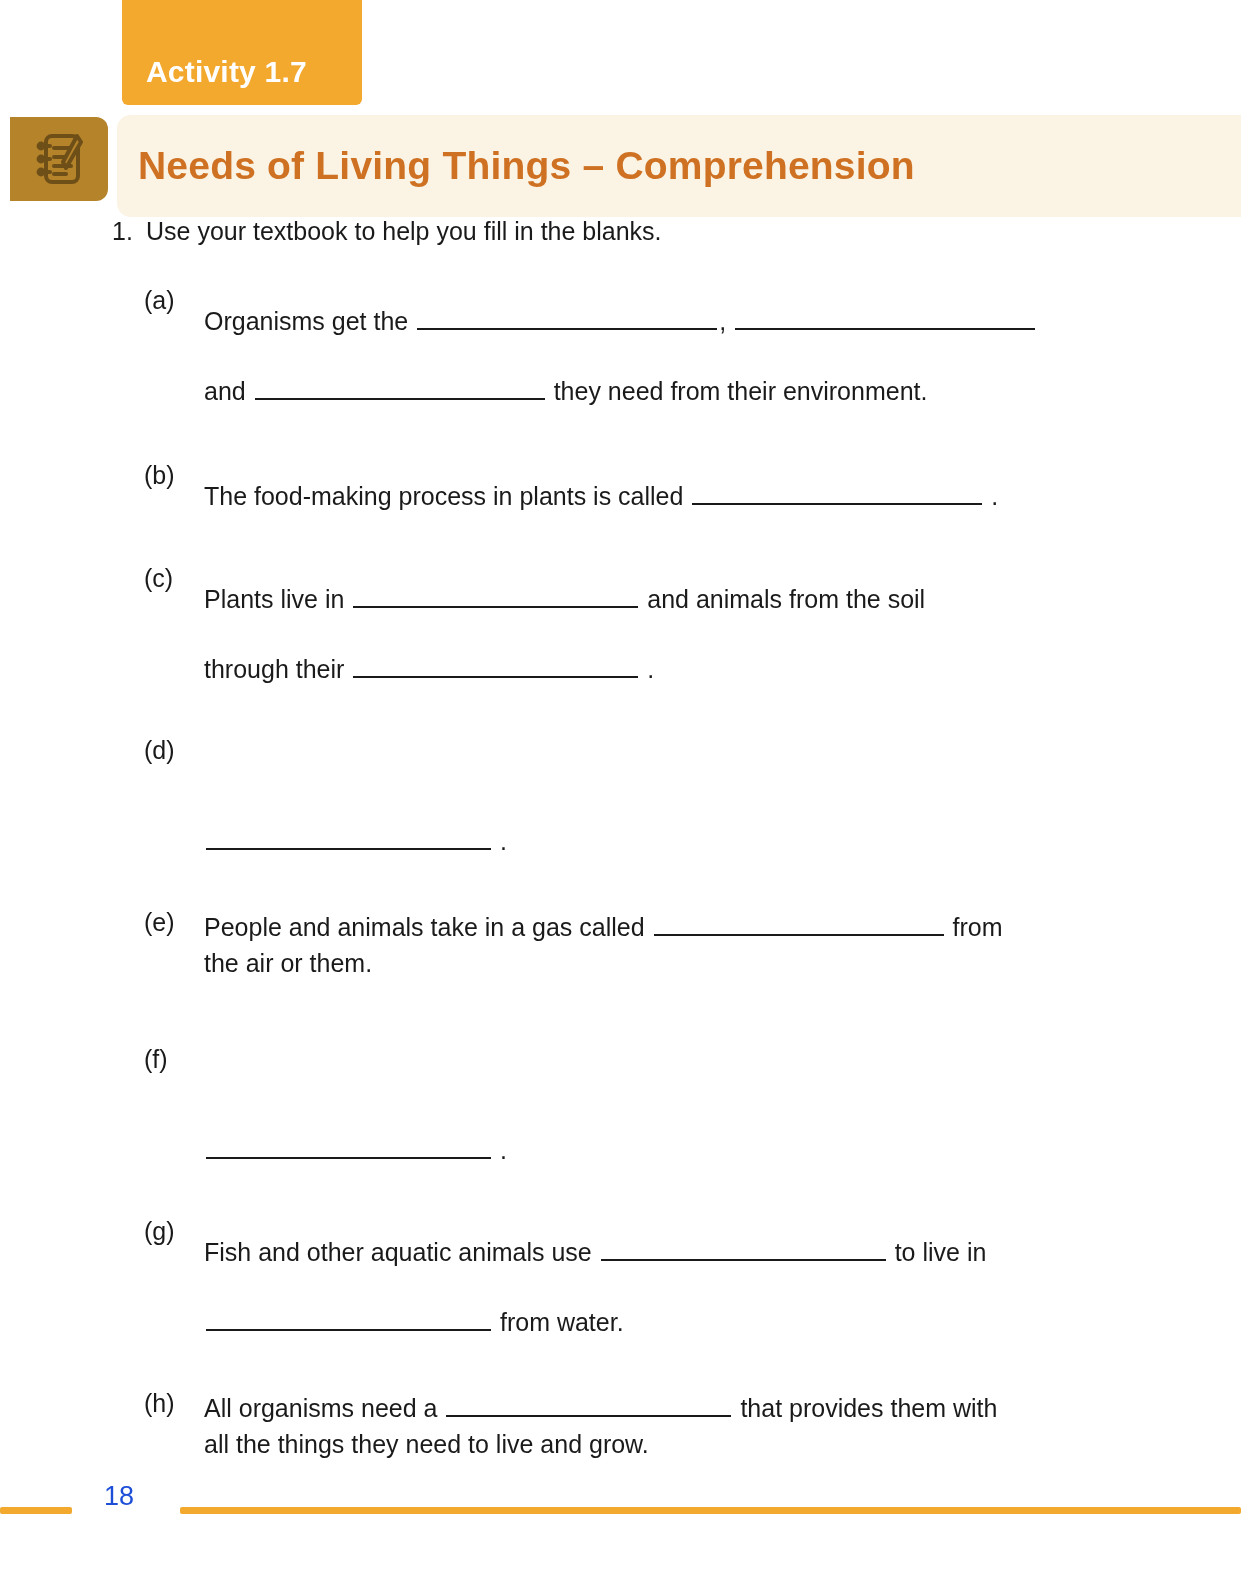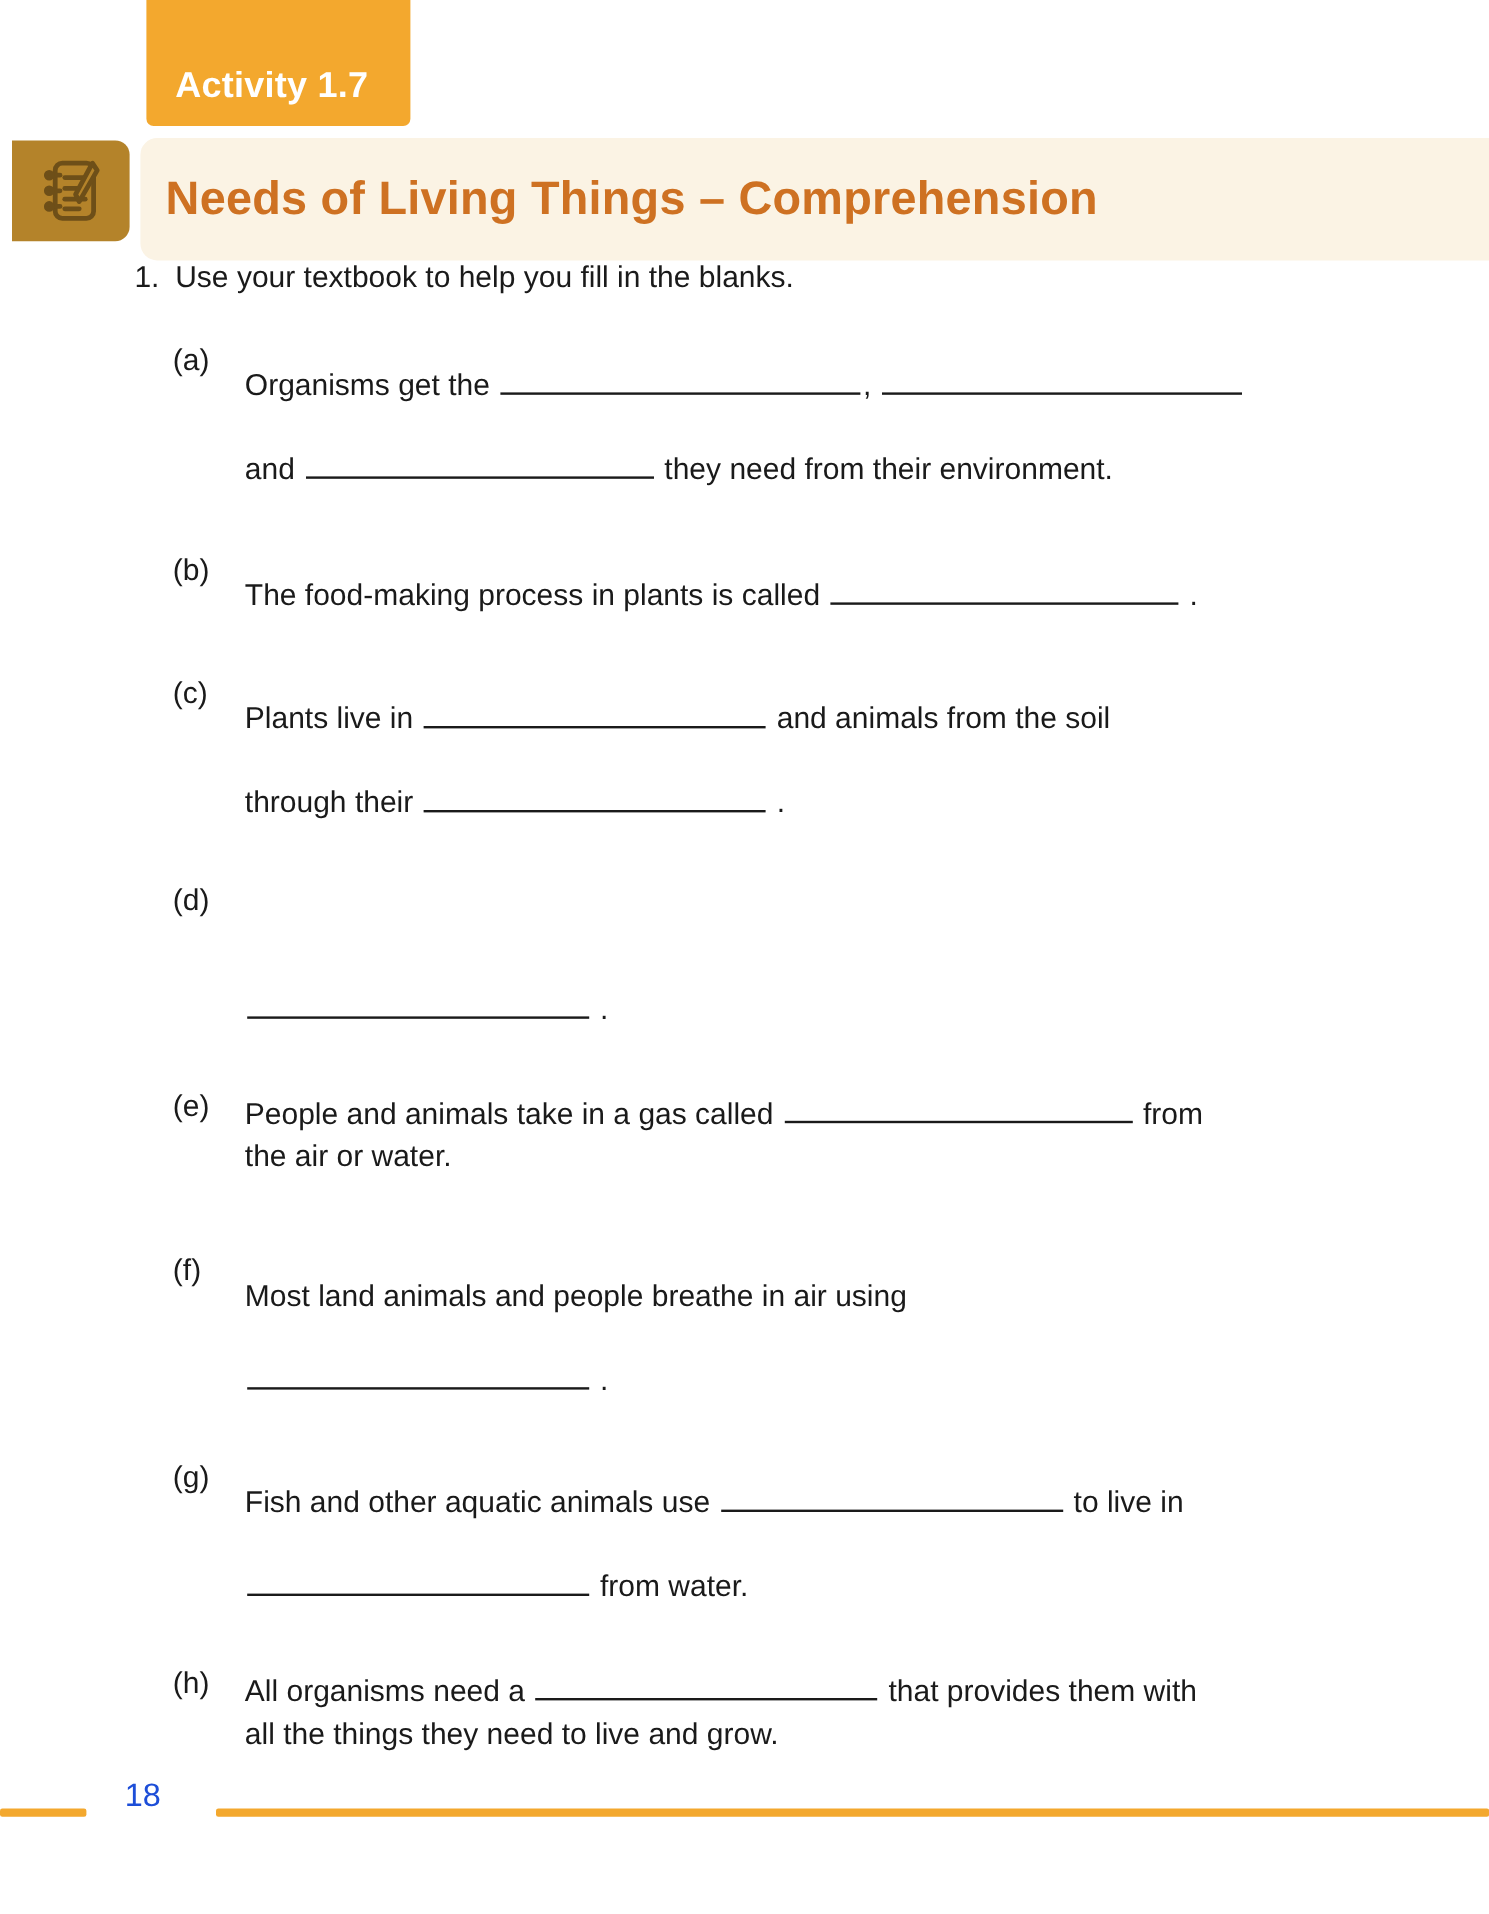--- a/index.html
+++ b/index.html
@@ -14,21 +14,21 @@
     font-family: "Liberation Sans", sans-serif;
     color: #1a1a1a;
     overflow: hidden;
   }
 
   
   .activity-badge {
     position: absolute;
     left: 122px;
     top: 0;
-    width: 220px;
+    width: 240px;
     height: 105px;
     background: #F3A82E;
     border-bottom-left-radius: 6px;
     border-bottom-right-radius: 6px;
     box-sizing: border-box;
   }
   .activity-badge-label {
     position: absolute;
     left: 24px;
     bottom: 16px;
@@ -231,28 +231,28 @@
       <span>.</span>
     </span>
   </div>
 
   <div class="item" style="top:707px;">
     <span class="marker">(e)</span>
     <span class="content tight">
       <span>People and animals take in a gas called</span>
       <span class="blank b-md"></span>
       <span>from</span><br>
-      <span>the air or water.</span>
+      <span>the air or them.</span>
     </span>
   </div>
 
   <div class="item" style="top:844px;">
     <span class="marker">(f)</span>
     <span class="content wide">
-      <span>Most land animals and people breathe in air using</span><br>
+      <br>
       <span class="blank b-sm"></span>
       <span>.</span>
     </span>
   </div>
 
   <div class="item" style="top:1016px;">
     <span class="marker">(g)</span>
     <span class="content wide">
       <span>Fish and other aquatic animals use</span>
       <span class="blank b-sm"></span>

